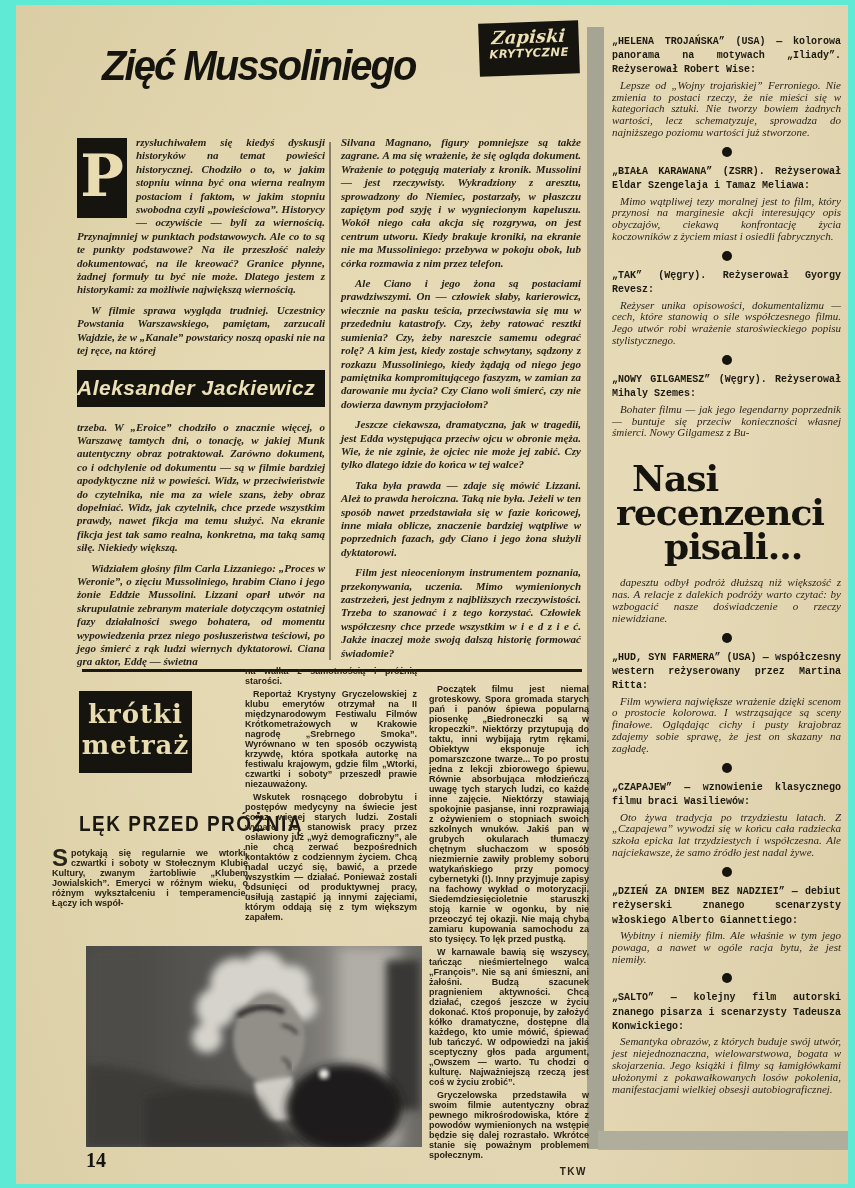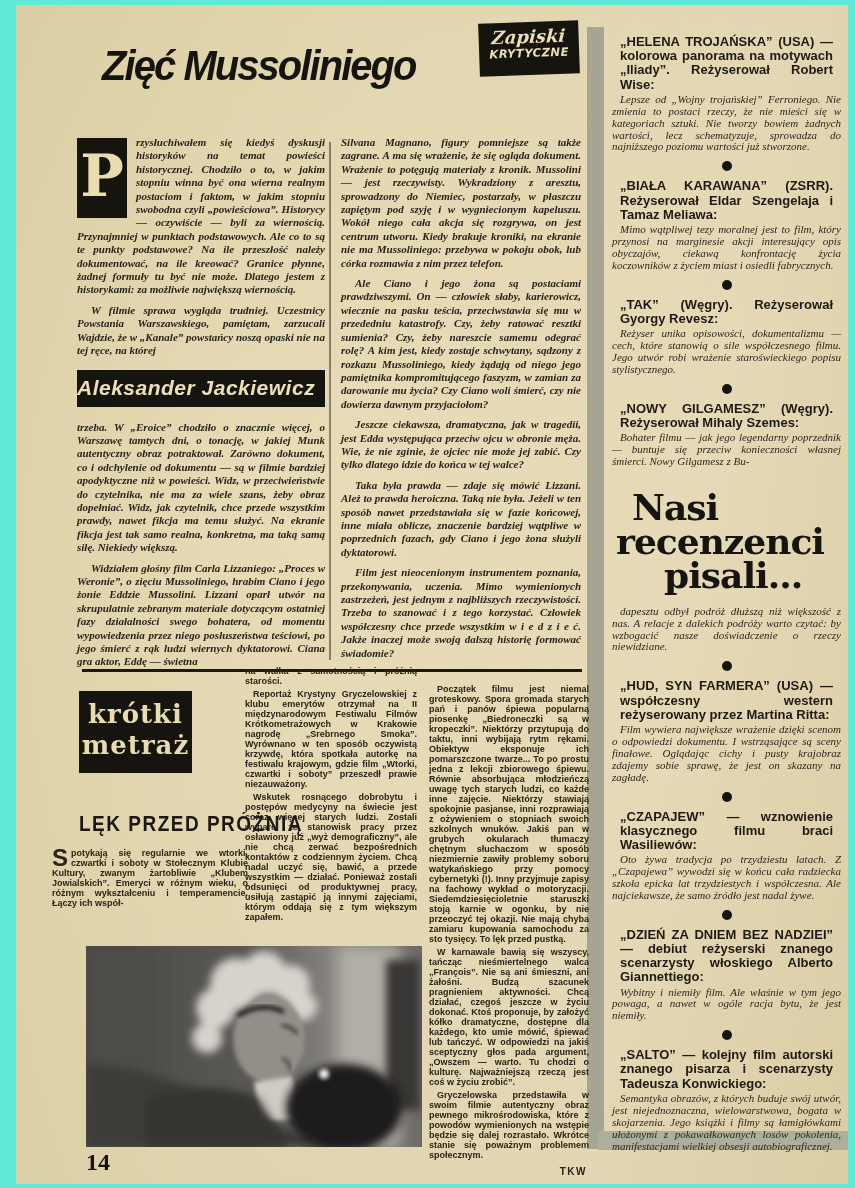--- a/index.html
+++ b/index.html
@@ -33,22 +33,22 @@
       font-size:21px;color:#ece0b6;letter-spacing:.5px;}
   .vdivider{position:absolute;left:329px;top:142px;width:2px;height:518px;background:rgba(40,34,22,.5);}
   .hrule{position:absolute;left:82px;top:669px;width:500px;height:3px;background:#1b1914;}
 
   
   .greybar-v{position:absolute;left:587px;top:27px;width:17px;height:1122px;background:#a6a593;}
   .greybar-h{position:absolute;left:598px;top:1131px;width:250px;height:19px;background:#afad9c;}
 
   
   .reviews{position:absolute;left:612px;top:35px;width:229px;}
-  .rt{margin:0 8px 2px;font-family:Liberation Sans, sans-serif;font-weight:700;
-      font-size:13px;line-height:14.2px;text-align:justify;color:#1d1a12;}
+  .rt{margin:0 0 2px;font-family:Liberation Mono, monospace;font-weight:700;
+      font-size:10px;line-height:14.2px;text-align:justify;color:#1d1a12;}
   .rb{margin:0;font-family:"Liberation Serif",serif;font-style:italic;font-weight:400;
       font-size:11px;line-height:11.9px;text-align:justify;text-indent:8px;color:#2c261c;}
   .rev{margin-bottom:4px;}
   .dot{width:10px;height:10px;border-radius:50%;background:#16140f;margin:8px auto;}
   .nasi{margin:22px 0 14px;font-family:"DejaVu Serif",serif;font-weight:700;
       color:#16140f;font-size:36px;line-height:34px;letter-spacing:-1px;}
   .nasi .n0{padding-left:20px;} .nasi .n1{padding-left:4px;} .nasi .n2{padding-left:52px;}
 
   
   .kmlogo{position:absolute;left:79px;top:691px;width:113px;height:82px;background:#16140f;
@@ -63,21 +63,21 @@
   .k3{left:429px;top:684px;width:160px;}
   .kp{margin:0 0 3px;text-align:justify;}
   .ind2{text-indent:8px;}
   .kdrop{float:left;font-size:24px;line-height:20px;margin-right:3px;}
   .tkw{margin:7px 2px 10px 0;text-align:right;font-size:10px;letter-spacing:1.5px;}
   .credit{text-align:justify;}
 
   
   .photo{position:absolute;left:86px;top:946px;width:336px;height:201px;filter:saturate(.35) contrast(1.02);}
   .pagenum{position:absolute;left:86px;top:1149px;font-family:"Liberation Serif",serif;
-      font-weight:700;font-size:24px;color:#16140f;}
+      font-weight:700;font-size:20px;color:#16140f;}
 </style>
 </head>
 <body>
 
 <div class="scan">
   <div class="paper"></div>
 
   <h1 class="title">Zięć Mussoliniego</h1>
   <div class="zapiski">
     <div class="z1">Zapiski</div>
@@ -195,21 +195,21 @@
     </div>
     <div class="nasi">
       <div class="n0">Nasi</div>
       <div class="n1">recenzenci</div>
       <div class="n2">pisali...</div>
     </div>
     <p class="rb">dapesztu odbył podróż dłuższą niż większość z nas. A relacje z dalekich podróży warto czytać: by wzbogacić nasze doświadczenie o rzeczy niewidziane.</p>
     <div class="dot"></div>
     <div class="rev">
       <p class="rt">„HUD, SYN FARMERA” (USA) — współczesny western reżyserowany przez Martina Ritta:</p>
-      <p class="rb">Film wywiera największe wrażenie dzięki scenom o odpowiedzi dokumentu. I wstrząsające są sceny finałowe. Oglądając cichy i pusty krajobraz zdajemy sobie sprawę, że jest on skazany na zagładę.</p>
+      <p class="rb">Film wywiera największe wrażenie dzięki scenom o prostocie kolorowa. I wstrząsające są sceny finałowe. Oglądając cichy i pusty krajobraz zdajemy sobie sprawę, że jest on skazany na zagładę.</p>
     </div>
     <div class="dot"></div>
     <div class="rev">
       <p class="rt">„CZAPAJEW” — wznowienie klasycznego filmu braci Wasiliewów:</p>
       <p class="rb">Oto żywa tradycja po trzydziestu latach. Z „Czapajewa” wywodzi się w końcu cała radziecka szkoła epicka lat trzydziestych i współczesna. Ale najciekawsze, że samo źródło jest nadal żywe.</p>
     </div>
     <div class="dot"></div>
     <div class="rev">
       <p class="rt">„DZIEŃ ZA DNIEM BEZ NADZIEI” — debiut reżyserski znanego scenarzysty włoskiego Alberto Giannettiego:</p>
       <p class="rb">Wybitny i niemiły film. Ale właśnie w tym jego powaga, a nawet w ogóle racja bytu, że jest niemiły.</p>

